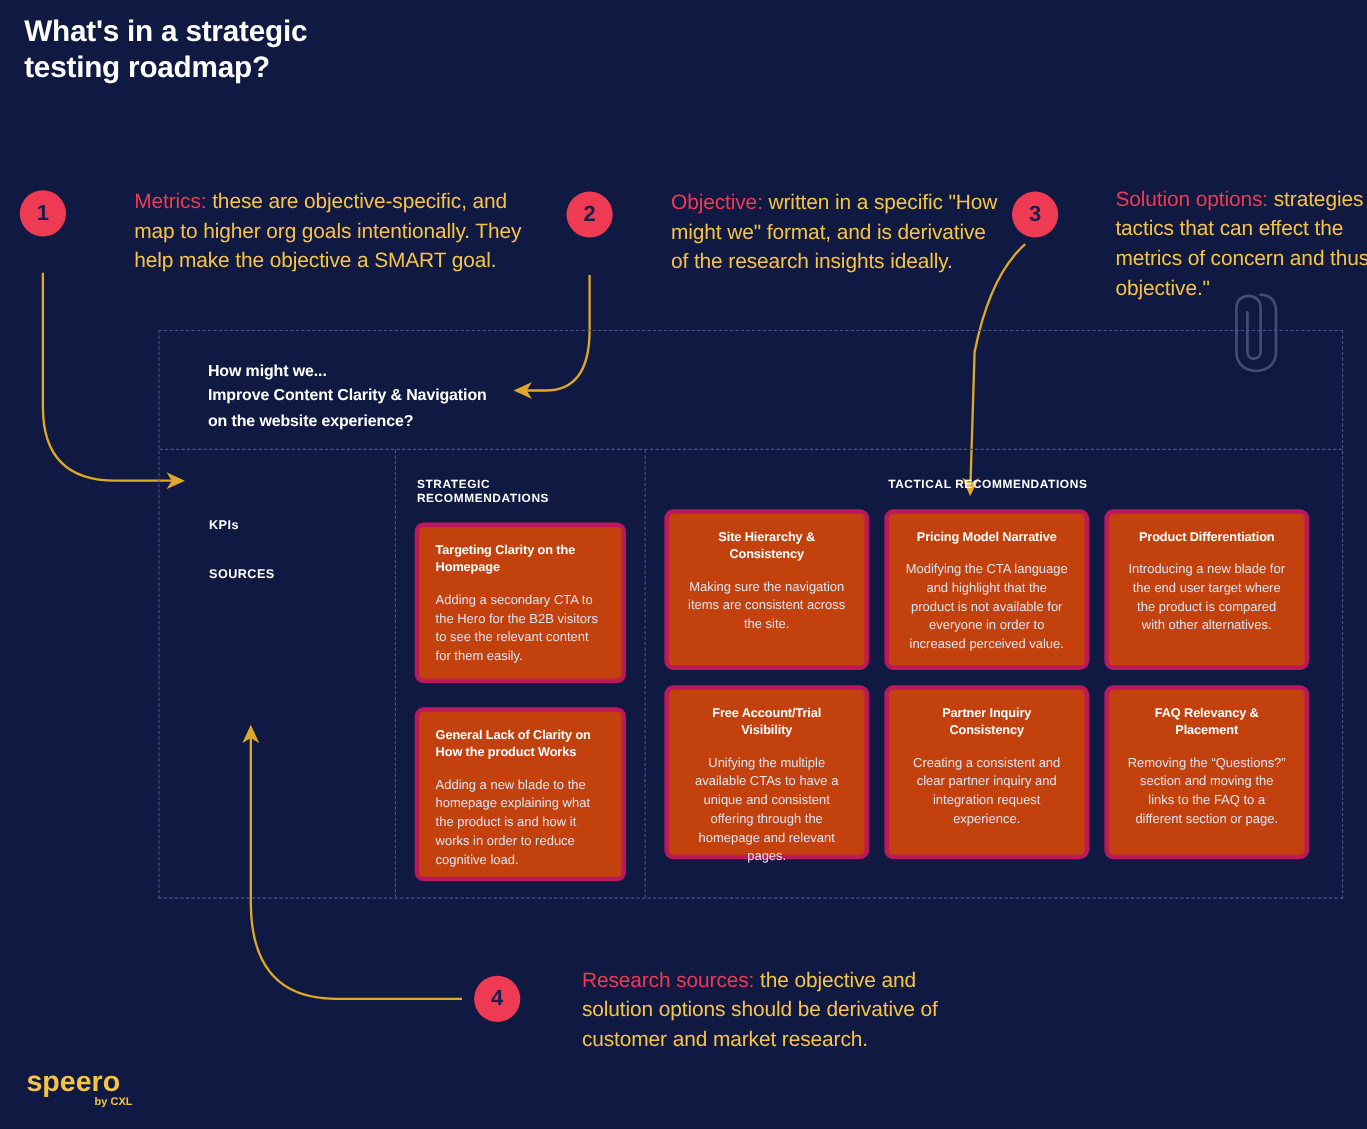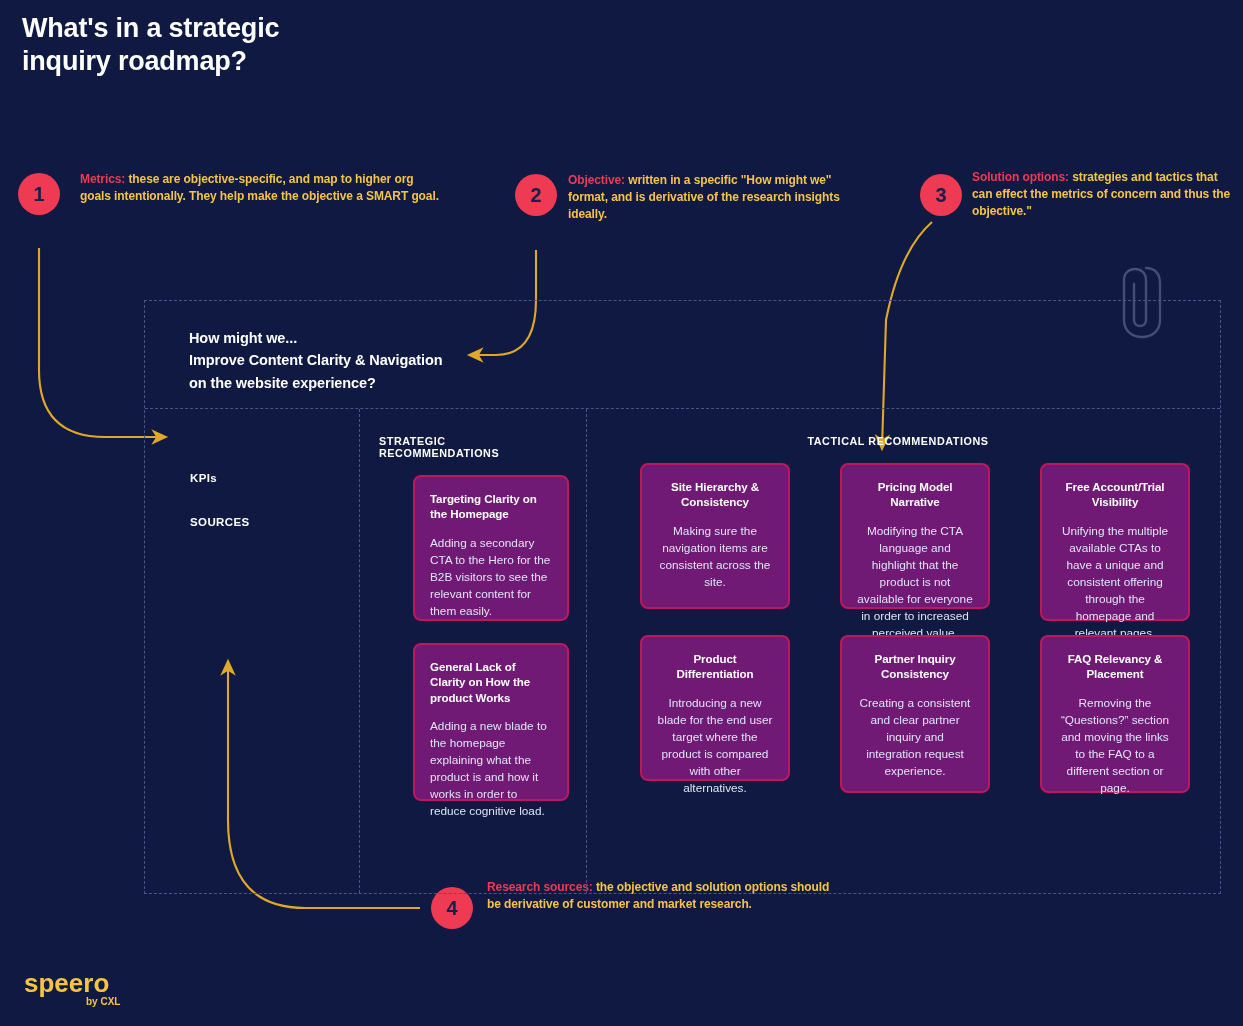--- a/index.html
+++ b/index.html
@@ -32,24 +32,25 @@
     background: #ee3a52;
     color: #16204b;
     font-size: 20px;
     font-weight: bold;
     display: flex; align-items: center; justify-content: center;
     line-height: 1;
   }
   .callout-text {
     position: absolute;
     color: #f6c445;
-    font-size: 12px;
-    font-weight: bold;
+    font-size: 19px;
+    font-weight: normal;
     line-height: 1.42;
     letter-spacing: -0.1px;
+    margin-left: 42px;
   }
   .callout-text .lead { color: #ee3a52; }
 
   #callout1 .badge { left: 18px; top: 173px; }
   #callout1 .callout-text { left: 80px; top: 171px; width: 360px; }
 
   #callout2 .badge { left: 515px; top: 174px; }
   #callout2 .callout-text { left: 568px; top: 172px; width: 300px; }
 
   #callout3 .badge { left: 920px; top: 174px; }
@@ -70,21 +71,21 @@
     position: absolute;
     left: 1108px; top: 258px;
     width: 60px; height: 85px;
     opacity: 0.42;
   }
 
   
   #board {
     position: absolute;
     left: 144px; top: 300px;
-    width: 1077px; height: 594px;
+    width: 1077px; height: 517px;
     border: 1px dashed #4a5585;
   }
   #board-header {
     position: absolute;
     left: 0; top: 0; right: 0; height: 108px;
     border-bottom: 1px dashed #4a5585;
   }
   #hmw {
     position: absolute;
     left: 44px; top: 26px;
@@ -143,26 +144,25 @@
   }
   .col-title {
     color: #ffffff;
     font-size: 10.8px;
     font-weight: bold;
     letter-spacing: 0.55px;
     margin-bottom: 16px;
     margin-left: 2px;
   }
   .card {
-    background: #701a75;
-    border: 2px solid #be185d;
+    background: #c2410c;
+    border: 4px solid #be185d;
     border-radius: 8px;
     padding: 14px 15px 14px 15px;
     margin-bottom: 22px;
-    margin-left: 36px;
   }
   .card-title {
     color: #ffffff;
     font-size: 11.6px;
     font-weight: bold;
     line-height: 1.32;
     letter-spacing: -0.1px;
     margin-bottom: 13px;
   }
   .card-body {
@@ -184,21 +184,21 @@
   
   #logo {
     position: absolute;
     left: 24px; bottom: 18px;
     width: 100px; height: 42px;
   }
 </style>
 </head>
 <body>
 
-<div id="title">What's in a strategic inquiry roadmap?</div>
+<div id="title">What's in a strategic testing roadmap?</div>
 
 <svg id="arrows" viewBox="0 0 1243 1026" xmlns="http://www.w3.org/2000/svg">
   <defs>
     <marker id="ah" markerWidth="9" markerHeight="9" refX="6.5" refY="4.5" orient="auto" markerUnits="strokeWidth">
       <path d="M0,0.8 L8,4.5 L0,8.2 L2.3,4.5 Z" fill="#dfa829"></path>
     </marker>
   </defs>
 
   <path d="M39,248 L39,370 Q39,437 105,437 L165,437" stroke="#dfa829" stroke-width="2.1" fill="none" marker-end="url(#ah)"></path>
 
@@ -276,27 +276,27 @@
       <div class="col-title">TACTICAL RECOMMENDATIONS</div>
       <div class="tactical-grid">
         <div class="card">
           <div class="card-title">Site Hierarchy &amp; Consistency</div>
           <div class="card-body">Making sure the navigation items are consistent across the site.</div>
         </div>
         <div class="card">
           <div class="card-title">Pricing Model Narrative</div>
           <div class="card-body">Modifying the CTA language and highlight that the product is not available for everyone in order to increased perceived value.</div>
         </div>
+        <div class="card">
+          <div class="card-title">Product Differentiation</div>
+          <div class="card-body">Introducing a new blade for the end user target where the product is compared with other alternatives.</div>
+        </div>
         <div class="card row2">
           <div class="card-title">Free Account/Trial Visibility</div>
           <div class="card-body">Unifying the multiple available CTAs to have a unique and consistent offering through the homepage and relevant pages.</div>
-        </div>
-        <div class="card">
-          <div class="card-title">Product Differentiation</div>
-          <div class="card-body">Introducing a new blade for the end user target where the product is compared with other alternatives.</div>
         </div>
         <div class="card row2">
           <div class="card-title">Partner Inquiry Consistency</div>
           <div class="card-body">Creating a consistent and clear partner inquiry and integration request experience.</div>
         </div>
         <div class="card row2">
           <div class="card-title">FAQ Relevancy &amp; Placement</div>
           <div class="card-body">Removing the “Questions?” section and moving the links to the FAQ to a different section or page.</div>
         </div>
       </div>

